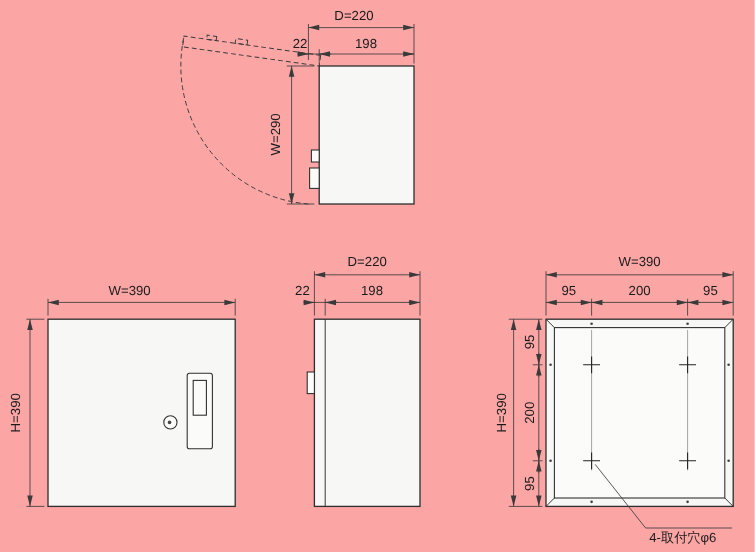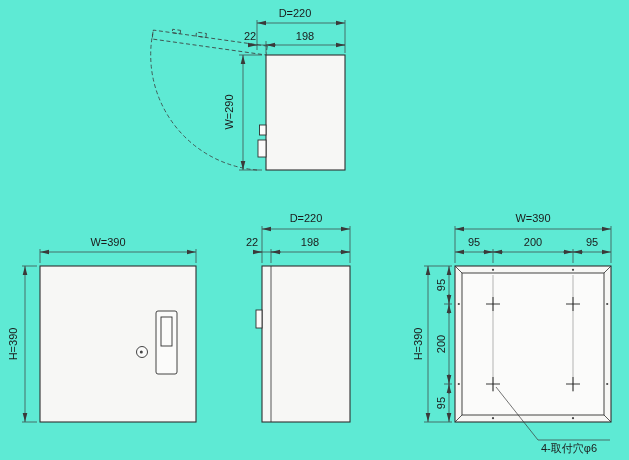--- a/index.html
+++ b/index.html
@@ -1,16 +1,16 @@
 <!DOCTYPE html>
 <html><head>
 <meta charset="utf-8">
 <style>
   html,body{margin:0;padding:0;background:#ffffff;}
-  .stage{position:relative;width:629px;height:460px;background:#5eead4;overflow:hidden;
+  .stage{position:relative;width:629px;height:460px;background:#fca5a5;overflow:hidden;
          font-family:"Liberation Sans","DejaVu Sans",sans-serif;}
   svg{position:absolute;left:0;top:0;}
   svg text{font-family:"Liberation Sans","DejaVu Sans",sans-serif;font-size:11px;fill:#1b1b1b;}
   .objf {fill:#f7f7f5;stroke:#2f2f2f;stroke-width:1.1;}
   .objt {fill:#fbfbfa;stroke:#2f2f2f;stroke-width:0.9;}
   .thin {fill:none;stroke:#2f2f2f;stroke-width:0.8;}
   .dim  {fill:none;stroke:#3a3a3a;stroke-width:0.7;}
   .cl   {fill:none;stroke:#6a6a6a;stroke-width:0.5;}
   .ch   {fill:none;stroke:#222222;stroke-width:0.9;}
   .dash {fill:none;stroke:#3a3a3a;stroke-width:0.8;stroke-dasharray:4 2.6;}

